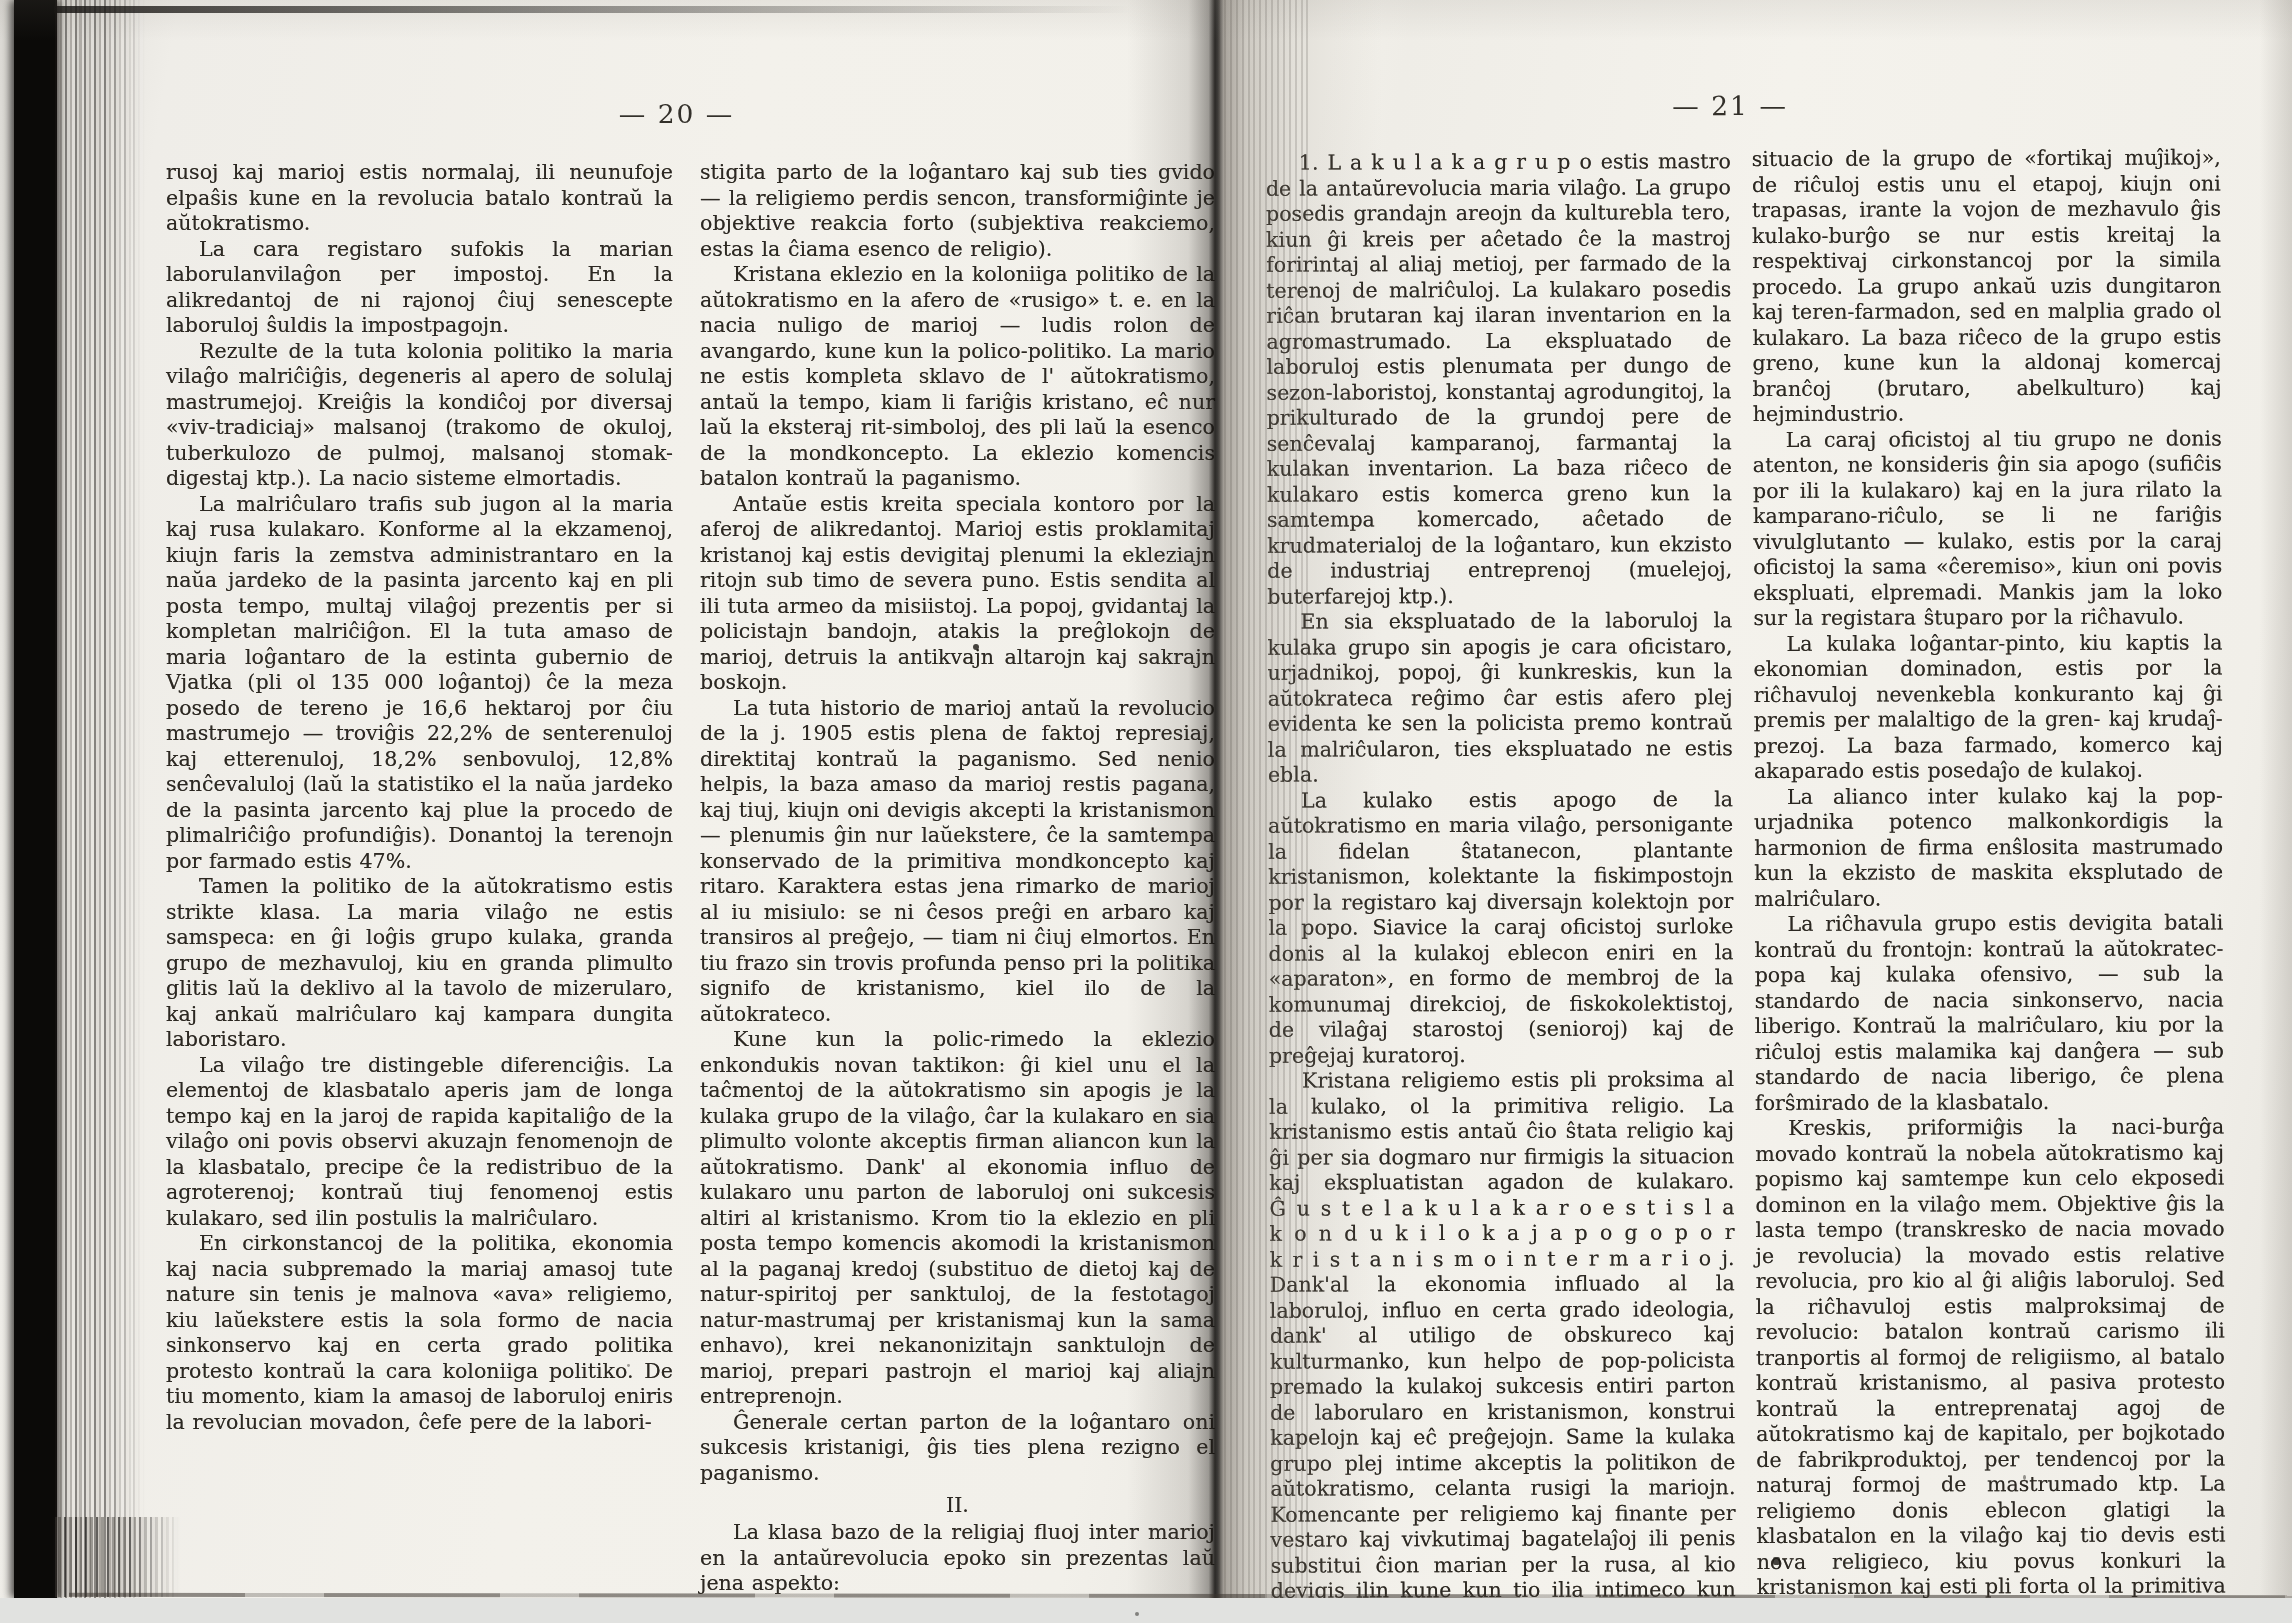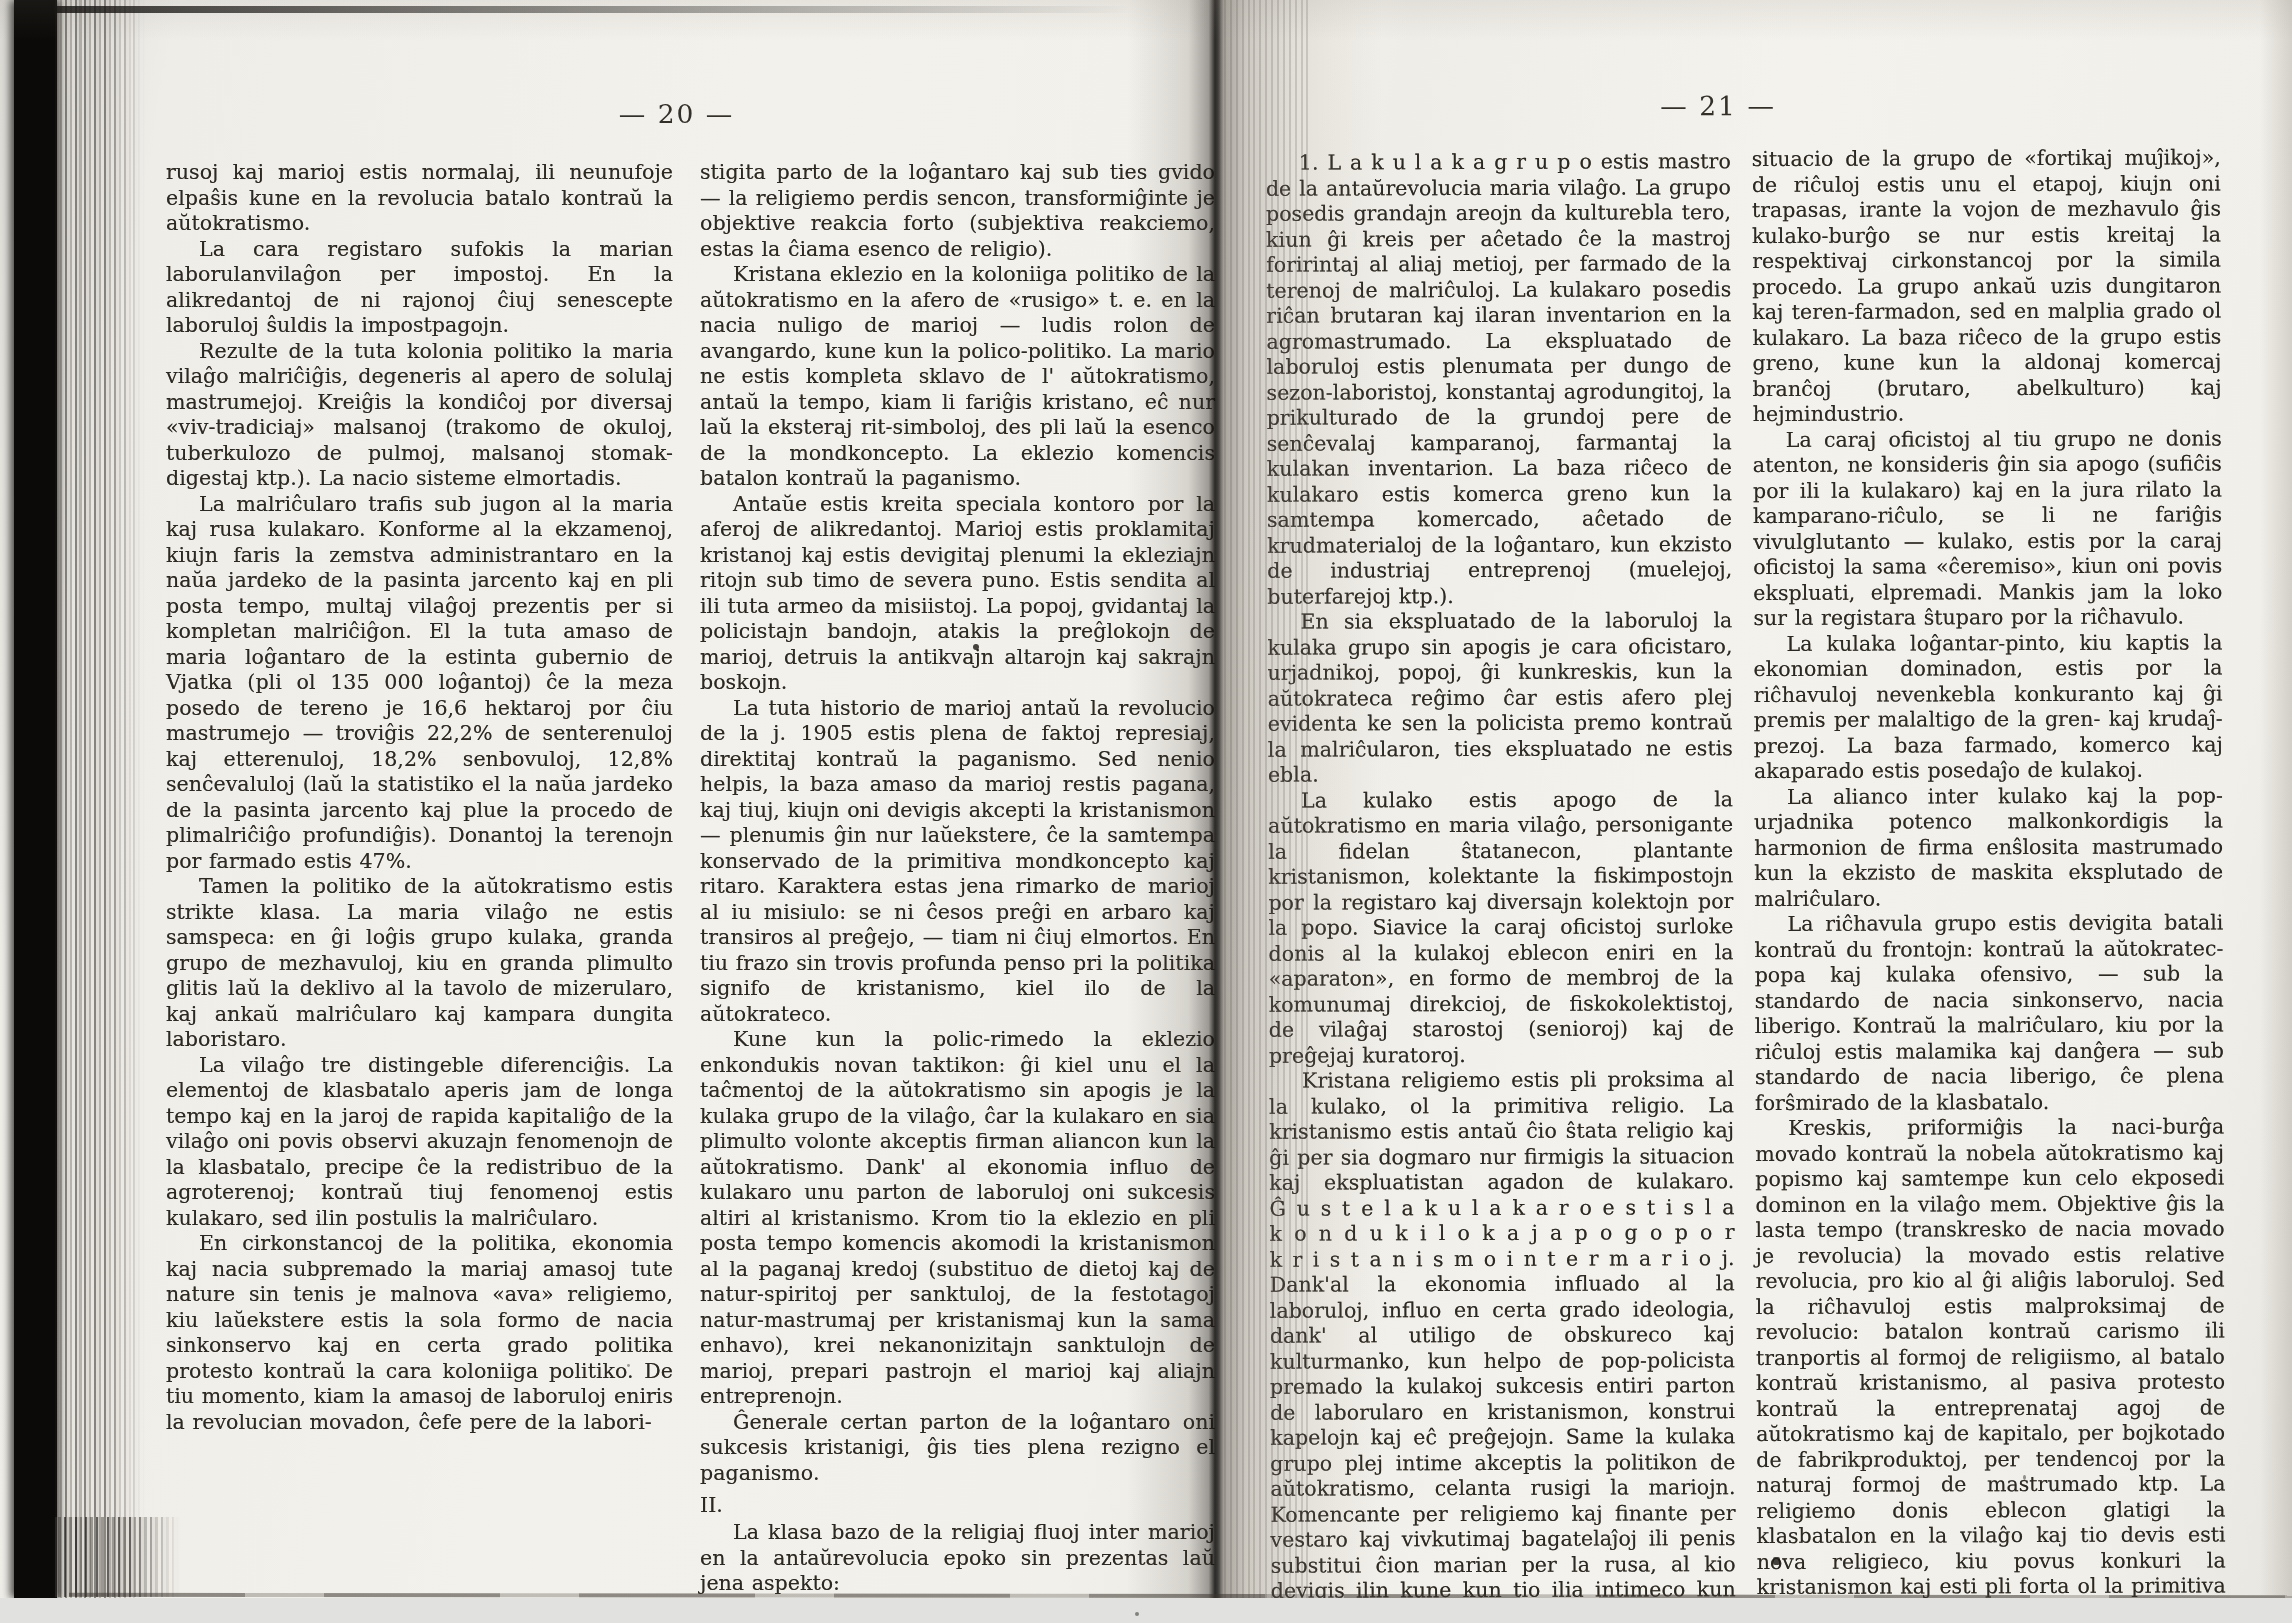--- a/index.html
+++ b/index.html
@@ -8,30 +8,30 @@
   
   .paper{position:absolute;left:0;top:0;width:2293px;height:1598px;
          background:linear-gradient(100deg,#dcdad5 0%,#efede8 7%,#f3f1eb 30%,#f2f0ea 52%,
                     #efede7 55%,#f4f2ec 70%,#f1efe9 92%,#e8e6e0 100%);}
   .page{position:absolute;top:0;height:1598px;}
   .page-left{left:0;width:1225px;}
   .page-right{left:1225px;width:1067px;transform:rotate(-0.2deg);}
   .pageno{position:absolute;width:255px;text-align:center;font-size:26.5px;color:#33302a;
           letter-spacing:2px;}
   .pageno-left{left:549px;top:98px;}
-  .pageno-right{left:368px;top:90px;}
+  .pageno-right{left:380px;top:90px;}
   .col{position:absolute;text-align:justify;font-size:20.6px;line-height:25.5px;color:#2c2822;
        text-shadow:0 0 0.6px rgba(44,40,34,.55);word-spacing:.05em;}
   .col-1{left:166px;top:160px;width:507px;}
   .col-2{left:700px;top:160px;width:515px;}
   .col-3{left:43px;top:149px;width:465px;}
   .col-4{left:529px;top:147px;width:469px;}
   .para{margin:0;text-indent:33px;}
   .para.flush{text-indent:0;}
-  .para.center{text-indent:0;margin:6.9px 0 2px 0;}
+  .para.center{text-indent:0;text-align:center;margin:6.9px 0 2px 0;}
   
   .spine-black{position:absolute;left:13.7px;top:0;width:43px;height:1598px;background:#0b0a08;
                box-shadow:3.9px 0 5.9px rgba(20,18,15,.55), -3.9px 0 7.8px rgba(20,18,15,.7);}
   .spine-striations{position:absolute;left:55px;top:0;width:90px;height:1598px;opacity:.9;
       background:repeating-linear-gradient(90deg,rgba(25,22,19,.55) 0 2px,rgba(130,124,116,.16) 2px 4.9px,
                  rgba(70,64,58,.38) 4.9px 6.9px,rgba(170,164,155,.10) 6.9px 9.8px);
       -webkit-mask-image:linear-gradient(90deg,#000 55%,transparent 100%);
       mask-image:linear-gradient(90deg,#000 55%,transparent 100%);}
   .stack-bottom-left{position:absolute;left:53px;top:1517px;width:127px;height:80px;opacity:.85;
       background:repeating-linear-gradient(90deg,rgba(15,13,11,.7) 0 2px,rgba(120,112,104,.25) 2px 4.9px,

